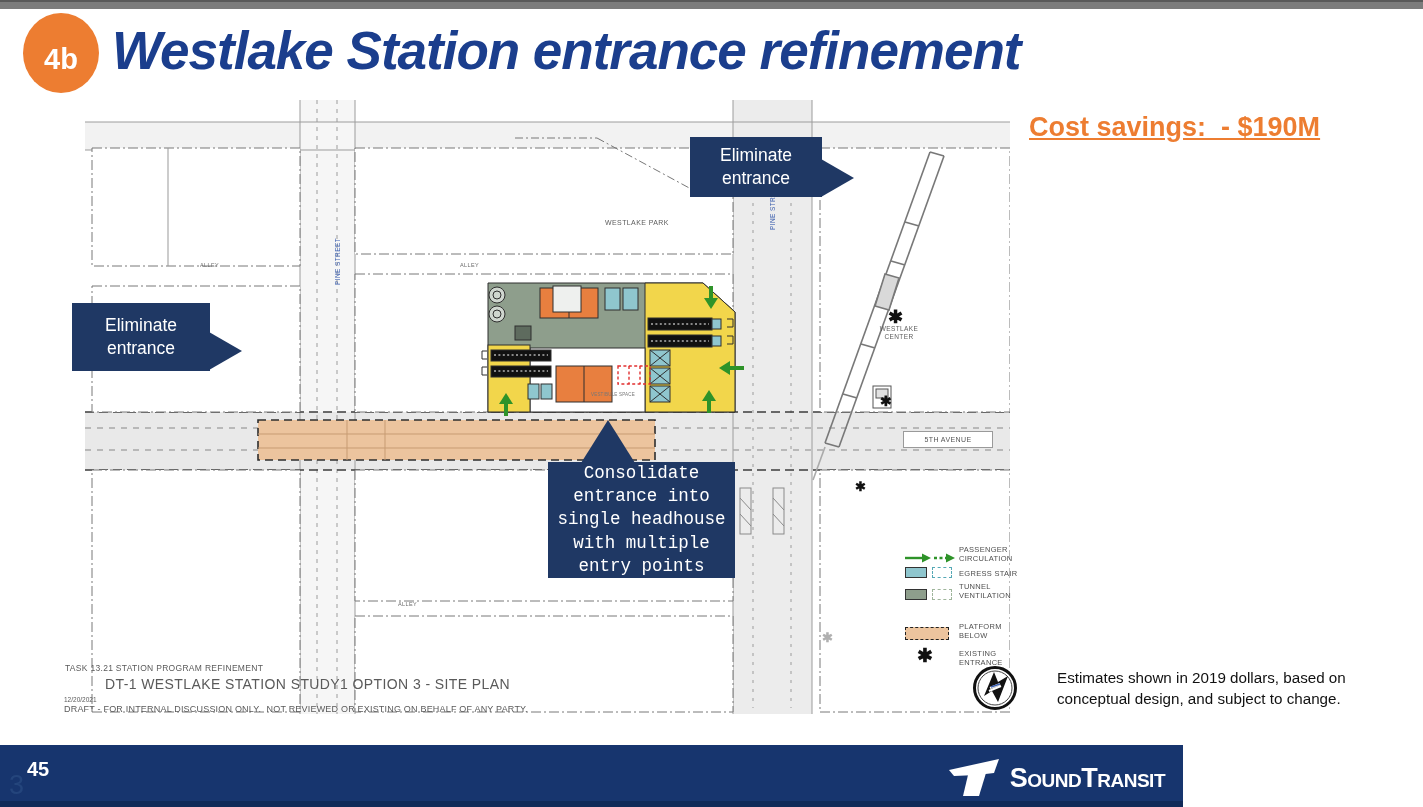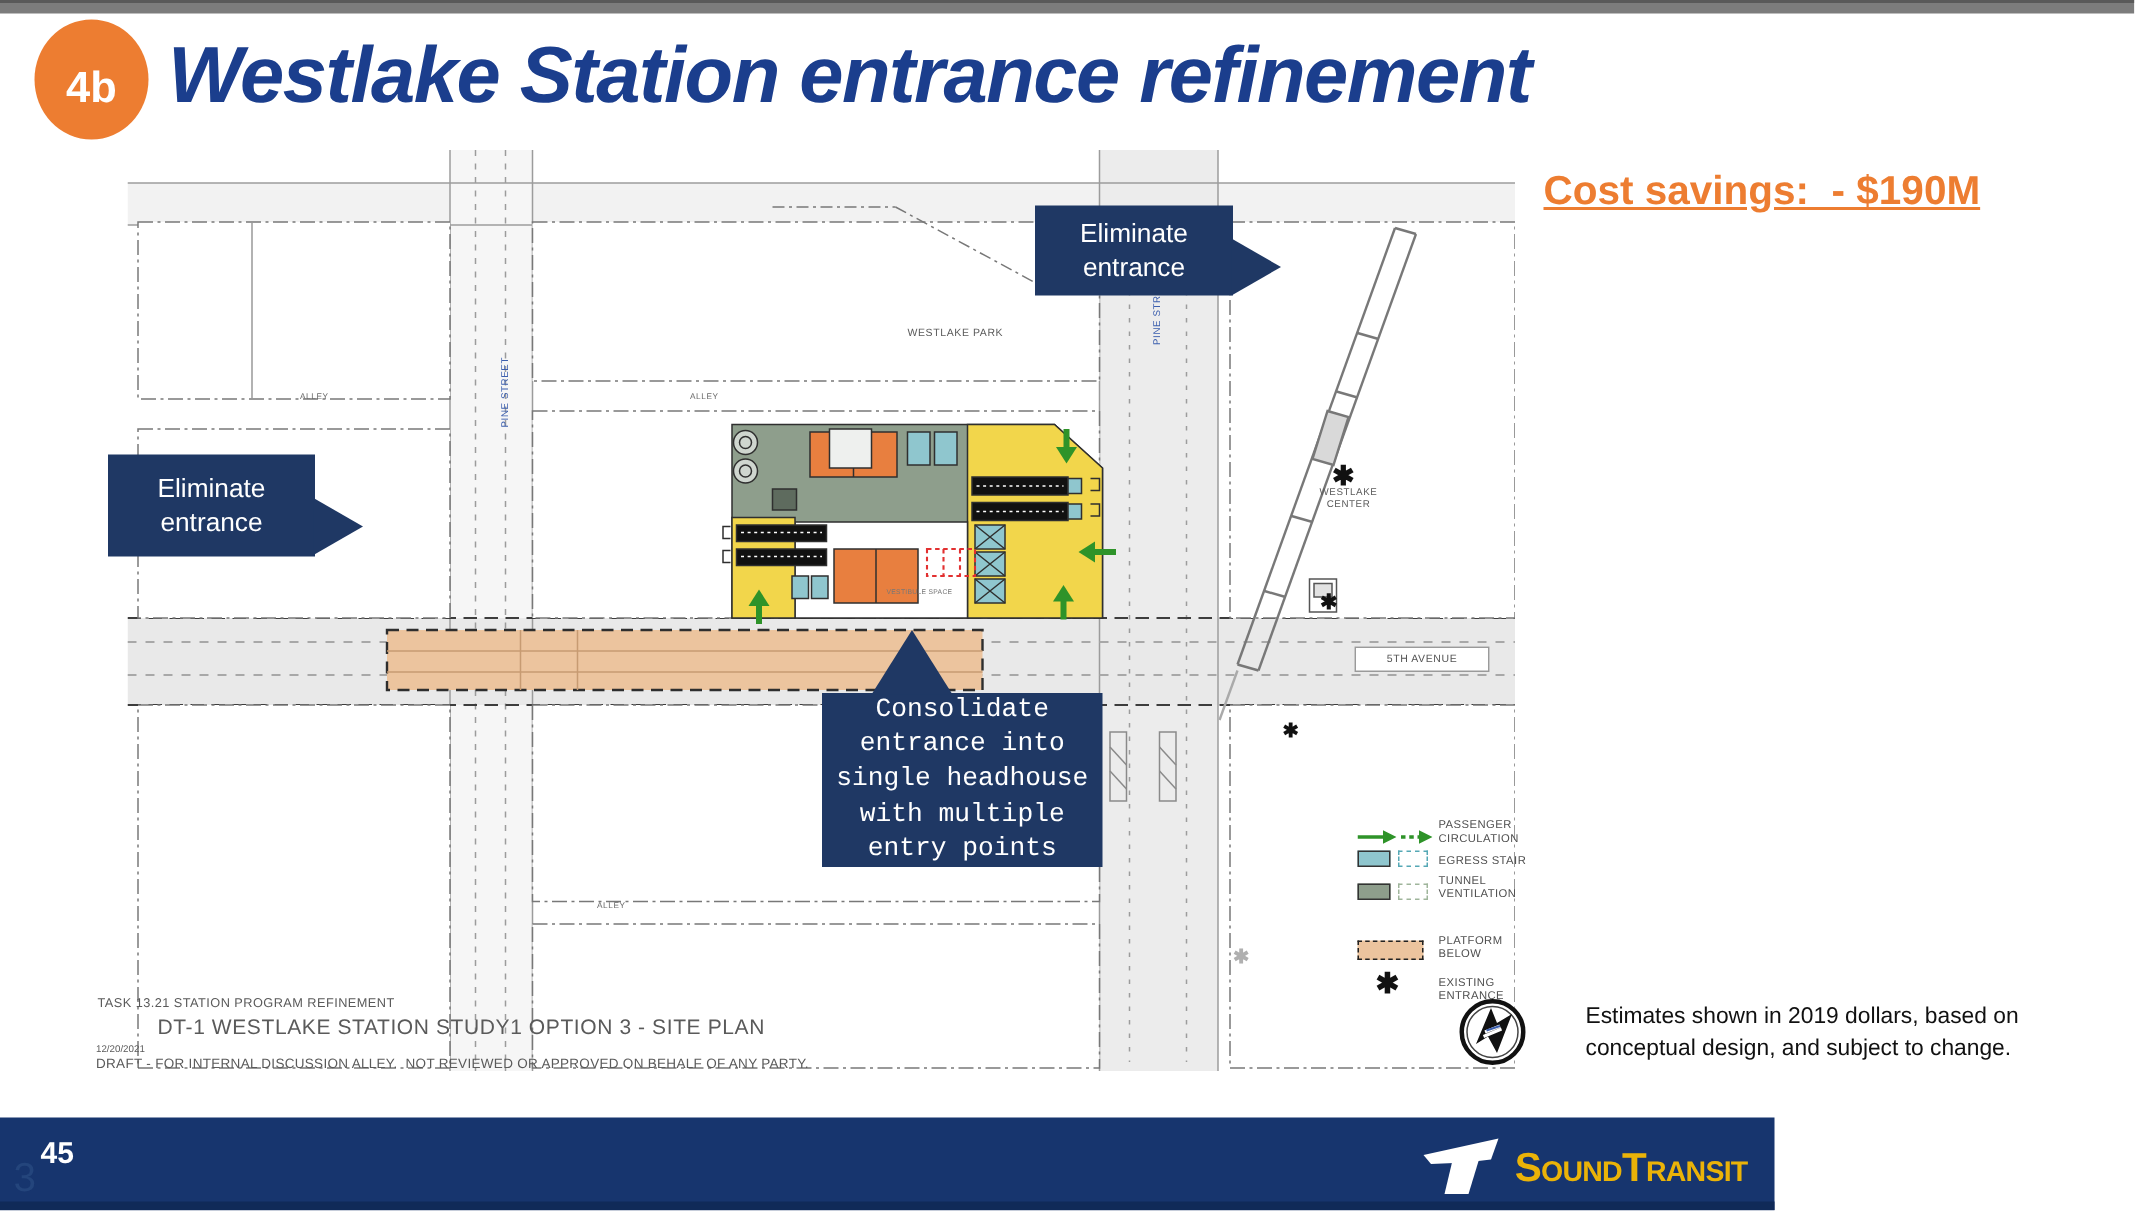--- a/index.html
+++ b/index.html
@@ -70,21 +70,21 @@
   .tb-draft{left:64px;top:704px;font-size:9px;letter-spacing:.2px;}
 
   .disclaimer{position:absolute;left:1057px;top:668px;width:352px;font-size:15.2px;color:#111;line-height:1.38;}
   .compass{position:absolute;left:972px;top:665px;}
 
   .footer{position:absolute;left:0;top:745px;width:1183px;height:62px;background:var(--footer-navy);}
   .footer .bottomstrip{position:absolute;left:0;bottom:0;width:100%;height:6px;background:#102a58;}
   .pagenum{position:absolute;left:27px;top:13px;color:#fff;font-size:20px;font-weight:bold;z-index:2;}
   .ghostnum{position:absolute;left:9px;top:25px;color:#24457c;font-size:27px;z-index:1;}
   .st-logo{position:absolute;right:18px;top:9px;display:flex;align-items:center;}
-  .st-words{color:#eab308;font-weight:bold;letter-spacing:-.5px;margin-left:8px;margin-top:4px;text-decoration:underline;}
+  .st-words{color:#ffffff;font-weight:bold;letter-spacing:-.5px;margin-left:8px;margin-top:4px;text-decoration:underline;}
   .logo-word{display:inline-block;text-transform:uppercase;font-size:19px;}
   .logo-word::first-letter{font-size:27px;}
 </style>
 </head>
 <body>
 
 <div class="slide">
   <div class="topbar"></div>
 
   <div class="badge">
@@ -299,21 +299,21 @@
       <span class="lsw">
           <span class="leg-ast">✱</span>
         </span>
       <span class="llabel">EXISTING ENTRANCE</span>
     </div>
   </div>
 
   <div class="tb tb-task">TASK 13.21 STATION PROGRAM REFINEMENT</div>
   <div class="tb tb-title">DT-1 WESTLAKE STATION STUDY1 OPTION 3 - SITE PLAN</div>
   <div class="tb tb-date">12/20/2021</div>
-  <div class="tb tb-draft">DRAFT - FOR INTERNAL DISCUSSION ALLEY.  NOT REVIEWED OR APPROVED ON BEHALF OF ANY PARTY.</div>
+  <div class="tb tb-draft">DRAFT - FOR INTERNAL DISCUSSION ONLY.  NOT REVIEWED OR EXISTING ON BEHALF OF ANY PARTY.</div>
 
   <svg class="compass" width="46" height="46" viewBox="0 0 46 46">
     <circle cx="23" cy="23" r="20.5" fill="#fff" stroke="#111" stroke-width="3"></circle>
     <circle cx="23" cy="23" r="17" fill="none" stroke="#444" stroke-width="1"></circle>
     <path d="M 12,31 L 22,7 L 26,17 L 36,11 L 26,37 L 20,26 Z" fill="#111"></path>
     <path d="M 18,23 L 28,19 M 17,26 L 29,21" stroke="#fff" stroke-width="2" fill="none"></path>
     <path d="M 19,22 l 9,-3" stroke="#3c5fae" stroke-width="1.4" fill="none"></path>
   </svg>
 
   <div class="disclaimer">Estimates shown in 2019 dollars, based on conceptual design, and subject to change.</div>

